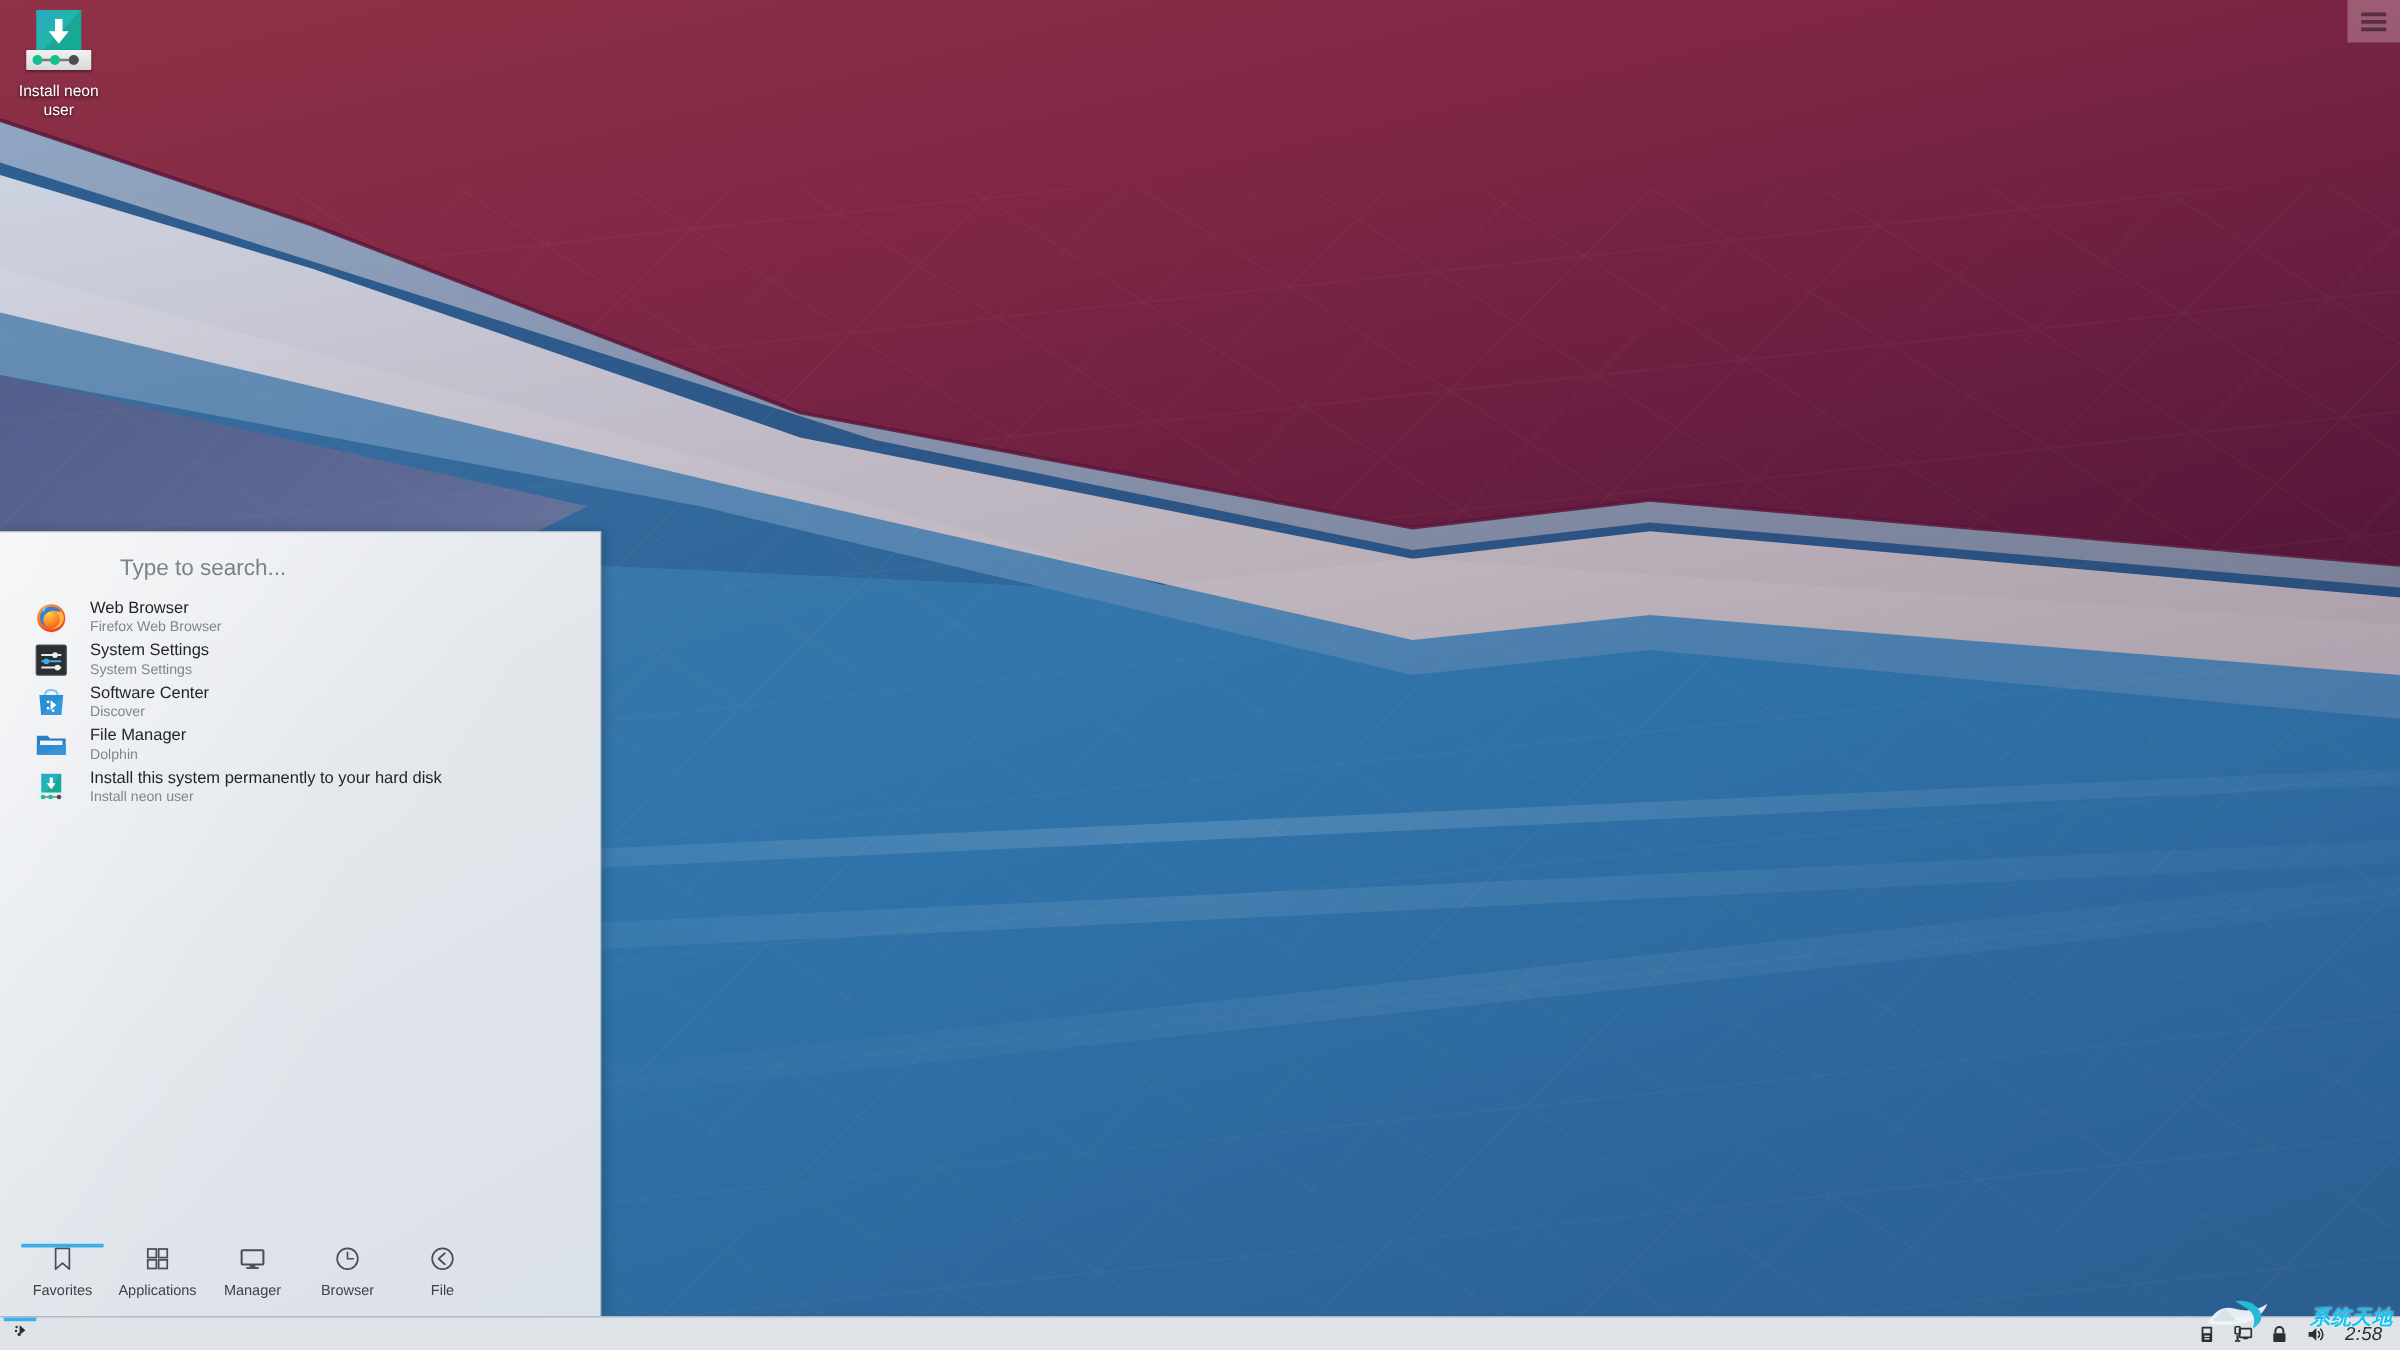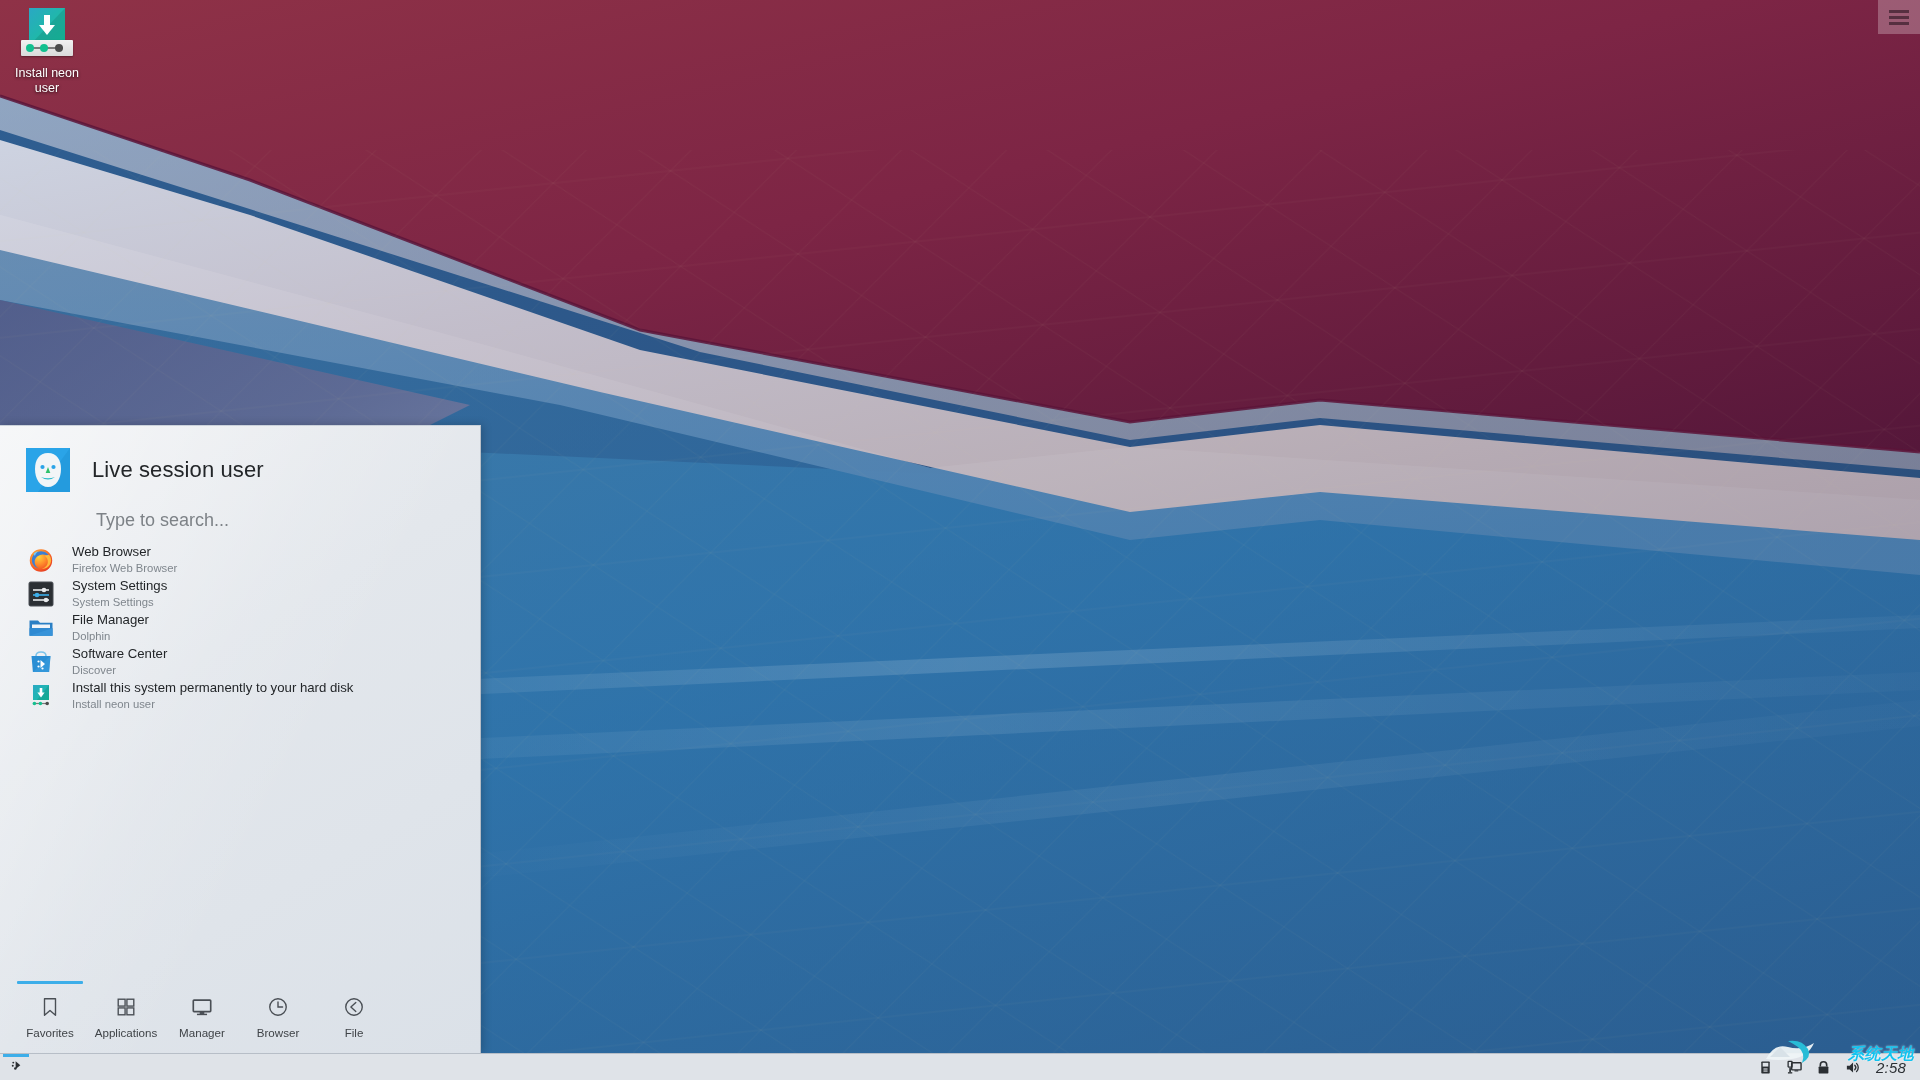--- a/index.html
+++ b/index.html
@@ -100,21 +100,21 @@
   .ki-text { margin-left:18px; line-height:1.12; }
   .ki-title { font-size:13.2px; color:#232629; }
   .ki-sub { font-size:11.3px; color:#7f868d; margin-top:2px; }
 
   .kick-spacer { flex:1 1 auto; }
 
   
   .kick-tabs { position:relative; display:flex; padding:0 0 14px 12px; }
   .kick-tab {
     width:76px; display:flex; flex-direction:column; align-items:center;
-    padding-top:14px; cursor:pointer; position:relative;
+    cursor:pointer; position:relative;
   }
   .kick-tab .tab-ind {
     position:absolute; top:0; left:5px; right:5px; height:3px;
     background:transparent; border-radius:1px;
   }
   .kick-tab.active .tab-ind { background:#3daee9; }
   .kick-tab .tab-icon { height:24px; display:flex; align-items:center; justify-content:center; }
   .kick-tab .tab-label { margin-top:7px; font-size:11.6px; color:#3f4347; }
 
   
@@ -247,34 +247,20 @@
   <div id="desktop-toolbox">
     <span class="bars">
       <i></i>
         <i></i>
         <i></i>
     </span>
   </div>
 
   <div id="kickoff">
 
-    <div class="kick-header">
-      <div class="avatar">
-        <svg viewBox="0 0 44 44" width="44" height="44">
-          <rect width="44" height="44" fill="#2aa4e8"></rect>
-          <path d="M44 0 L44 44 L12 44 Z" fill="#1f93d6" opacity="0.55"></path>
-          <path d="M22 5 C31 5 35 12 35 21 C35 31 30 39 22 39 C14 39 9 31 9 21 C9 12 13 5 22 5 Z" fill="#f2f5f7"></path>
-          <circle cx="16.5" cy="19" r="2.1" fill="#2aa4e8"></circle>
-          <circle cx="27.5" cy="19" r="2.1" fill="#2aa4e8"></circle>
-          <path d="M22 19 L24.3 25 L19.7 25 Z" fill="#2fc16b"></path>
-          <path d="M15 29 Q22 34 29 29 Q22 31.5 15 29 Z" fill="#27b9c9"></path>
-        </svg>
-      </div>
-      <div class="kick-user">Live session user</div>
-    </div>
 
     <div class="kick-search">Type to search...</div>
 
     <div class="kick-list">
 
       <div class="kick-item">
         <span class="ki-icon">
           <svg viewBox="0 0 26 26" width="26" height="26">
             <defs>
               <radialGradient id="ffG" cx="0.4" cy="0.35" r="0.78">
@@ -311,47 +297,47 @@
         </span>
         <span class="ki-text">
           <span class="ki-title" style="display:block">System Settings</span>
           <span class="ki-sub" style="display:block">System Settings</span>
         </span>
       </div>
 
       <div class="kick-item">
         <span class="ki-icon">
           <svg viewBox="0 0 26 26" width="26" height="26">
-            <path d="M1.5 5.5 h8.5 l2 2.2 h12.5 v13 h-23 Z" fill="#2a7fc4"></path>
-            <rect x="4" y="9.5" width="18" height="3.6" fill="#f0f4f8"></rect>
-            <path d="M1.5 13.2 h23 v7.5 h-23 Z" fill="#2f8ad2"></path>
-            <path d="M24.5 13.2 L1.5 20.7 h23 Z" fill="#3f9ade" opacity="0.6"></path>
-          </svg>
-        </span>
-        <span class="ki-text">
-          <span class="ki-title" style="display:block">File Manager</span>
-          <span class="ki-sub" style="display:block">Dolphin</span>
-        </span>
-      </div>
-
-      <div class="kick-item">
-        <span class="ki-icon">
-          <svg viewBox="0 0 26 26" width="26" height="26">
             <path d="M8 7 Q8 3 13 3 Q18 3 18 7" fill="none" stroke="#7cc3ea" stroke-width="1.6"></path>
             <path d="M3.5 7 h19 l-1.4 16 h-16.2 Z" fill="#2a8ed4"></path>
             <path d="M22.5 7 L4.9 23 h16.2 Z" fill="#3a9edf" opacity="0.55"></path>
             <circle cx="10.5" cy="12.5" r="1.1" fill="#ffffff"></circle>
             <circle cx="10.5" cy="17.5" r="1.1" fill="#ffffff"></circle>
             <circle cx="14.5" cy="19.5" r="1.1" fill="#ffffff"></circle>
             <path d="M12.5 11 L17 15 L12.5 19 Z" fill="#ffffff"></path>
           </svg>
         </span>
         <span class="ki-text">
           <span class="ki-title" style="display:block">Software Center</span>
           <span class="ki-sub" style="display:block">Discover</span>
+        </span>
+      </div>
+
+      <div class="kick-item">
+        <span class="ki-icon">
+          <svg viewBox="0 0 26 26" width="26" height="26">
+            <path d="M1.5 5.5 h8.5 l2 2.2 h12.5 v13 h-23 Z" fill="#2a7fc4"></path>
+            <rect x="4" y="9.5" width="18" height="3.6" fill="#f0f4f8"></rect>
+            <path d="M1.5 13.2 h23 v7.5 h-23 Z" fill="#2f8ad2"></path>
+            <path d="M24.5 13.2 L1.5 20.7 h23 Z" fill="#3f9ade" opacity="0.6"></path>
+          </svg>
+        </span>
+        <span class="ki-text">
+          <span class="ki-title" style="display:block">File Manager</span>
+          <span class="ki-sub" style="display:block">Dolphin</span>
         </span>
       </div>
 
       <div class="kick-item">
         <span class="ki-icon">
           <svg viewBox="0 0 26 26" width="26" height="26">
             <defs>
               <linearGradient id="instG" x1="0" y1="0" x2="1" y2="1">
                 <stop offset="0%" stop-color="#2aa8c4"></stop>
                 <stop offset="100%" stop-color="#14c4a0"></stop>

